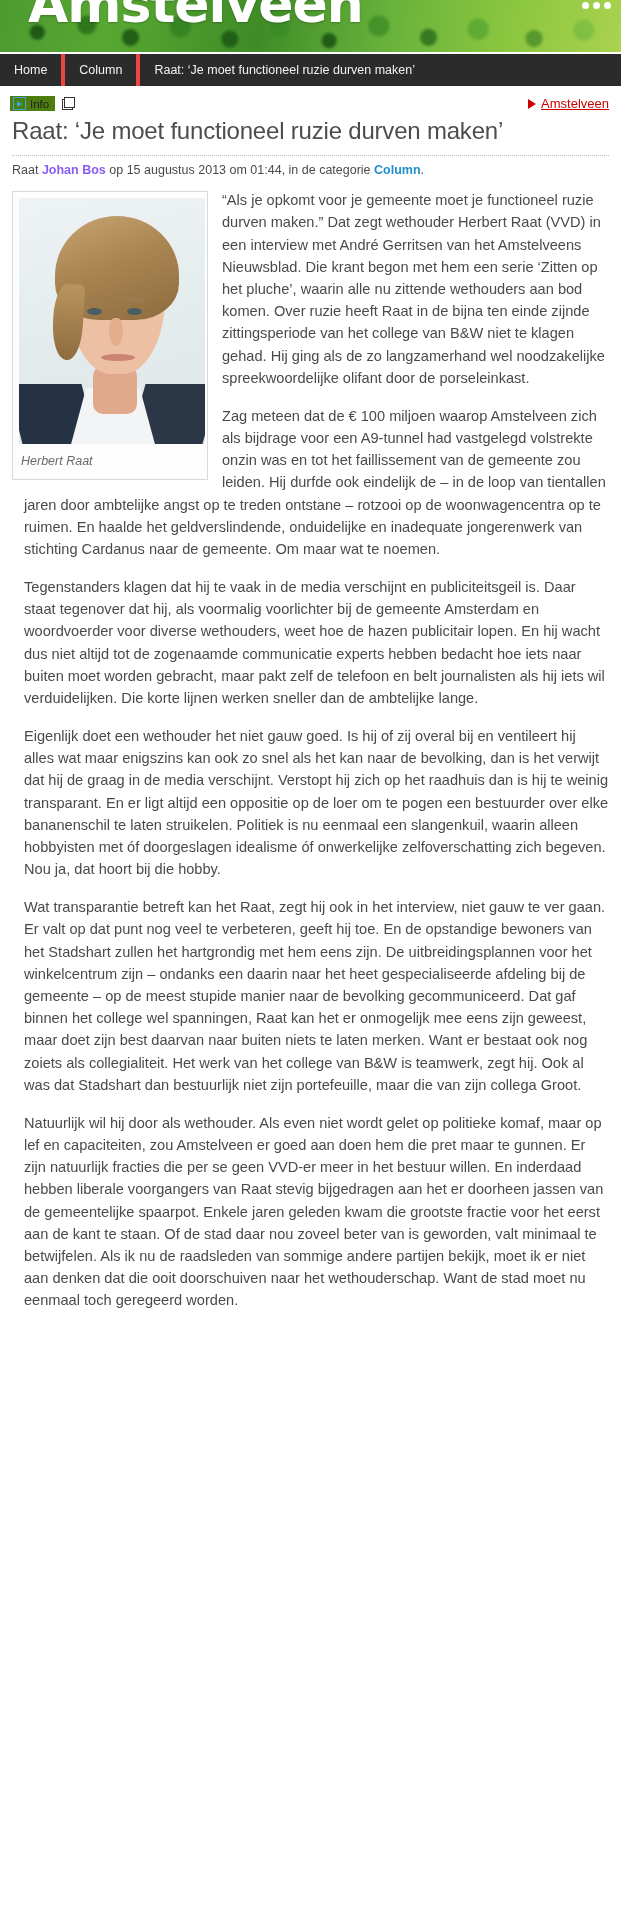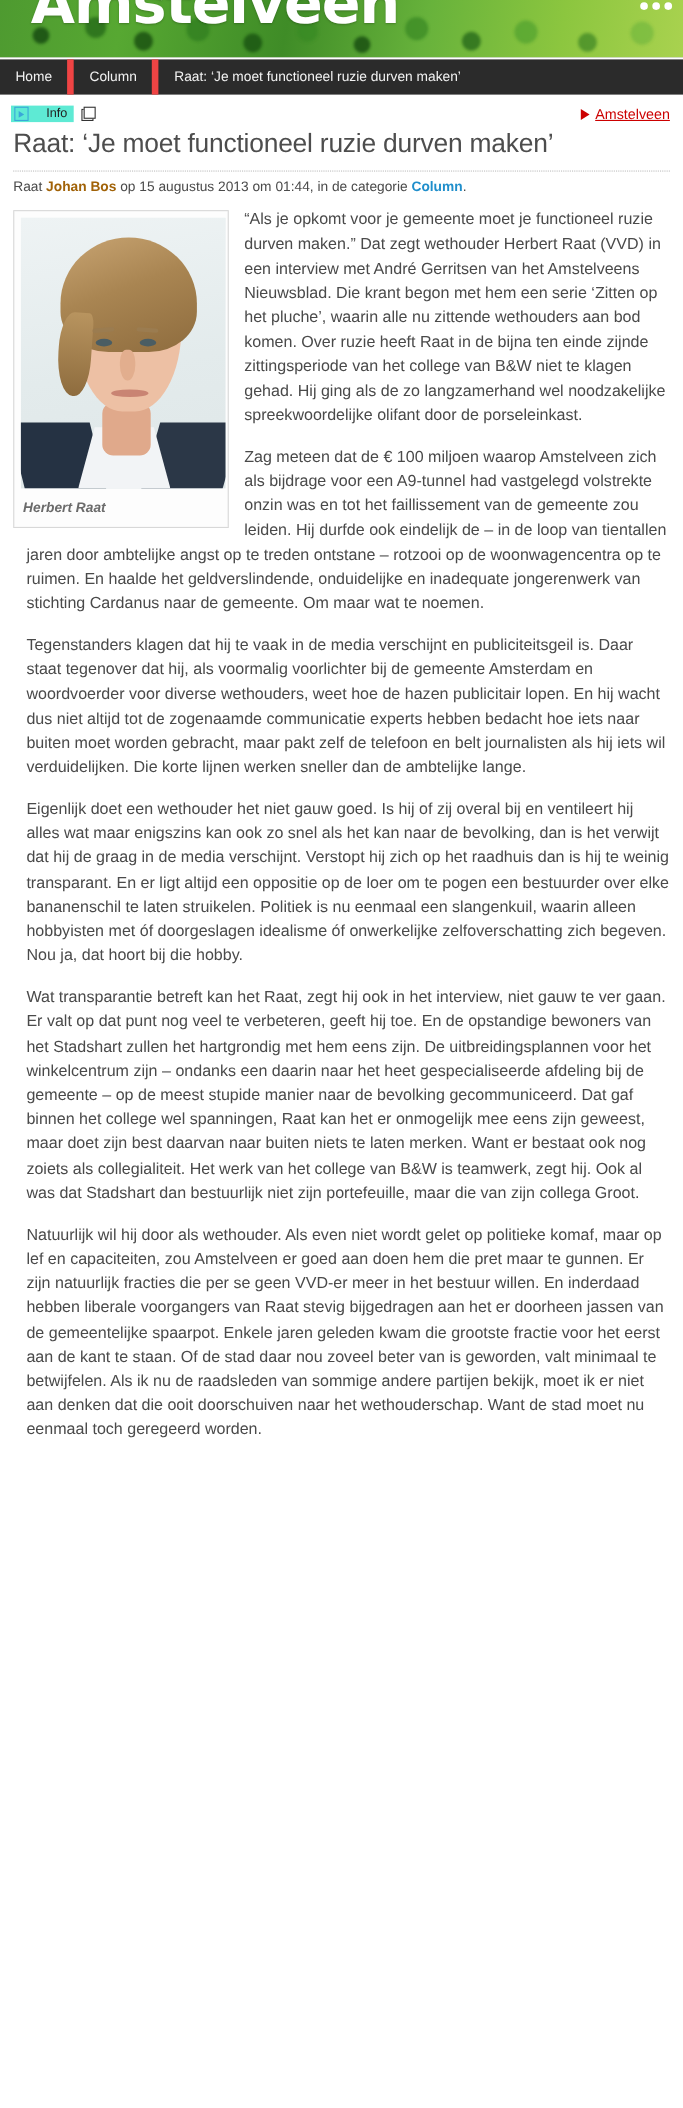--- a/index.html
+++ b/index.html
@@ -75,21 +75,21 @@
     background: #2b2b2b;
     height: 32px;
     border-top: 2px solid #ffffff;
   }
   .navbar-item {
     display: flex;
     align-items: center;
     padding: 0 14px;
     color: #f2f2f2;
     font-size: 12.5px;
-    border-right: 6px solid #ef4444;
+    border-right: 4px solid #ef4444;
     cursor: pointer;
     white-space: nowrap;
   }
   .navbar-item.current {
     border-right: none;
     cursor: default;
     flex: 1;
   }
 
   
@@ -99,23 +99,23 @@
     justify-content: space-between;
     padding: 10px 12px 4px 10px;
   }
   .meta-left {
     display: flex;
     align-items: center;
     gap: 7px;
   }
   .info-chip {
     display: inline-flex;
-    align-items: flex-start;
-    gap: 16px;
-    background: #5eead4;
+    align-items: center;
+    gap: 4px;
+    background: #4d7c0f;
     padding: 1px 6px 1px 3px;
     font-size: 11.5px;
     color: #222;
     cursor: pointer;
   }
   .play-glyph {
     width: 11px;
     height: 11px;
     border: 1px solid #3aa7d8;
     display: inline-flex;
@@ -179,21 +179,21 @@
   .dotted-rule {
     margin: 0 12px;
     border: 0;
     border-top: 1px dotted #bdbdbd;
   }
   .byline {
     padding: 7px 12px 12px 12px;
     font-size: 12.5px;
     color: #4a4a4a;
   }
-  .byline b { font-weight: 700; color: #a16207; }
+  .byline b { font-weight: 700; color: #8b5cf6; }
   .byline a {
     color: #1f8ecb;
     font-weight: 700;
     text-decoration: none;
     cursor: pointer;
   }
 
   
   .article {
     padding: 0 12px 20px 12px;
@@ -208,21 +208,20 @@
 
   
   .figure {
     float: left;
     width: 196px;
     margin: 2px 14px 8px 0;
     padding: 6px 6px 2px 6px;
     border: 1px solid #d8d8d8;
     background: #fdfdfd;
     box-sizing: border-box;
-    font-weight: bold;
   }
   .portrait {
     width: 186px;
     height: 246px;
     position: relative;
     overflow: hidden;
     background: #e8eef0;
   }
   
   .p-bg {

